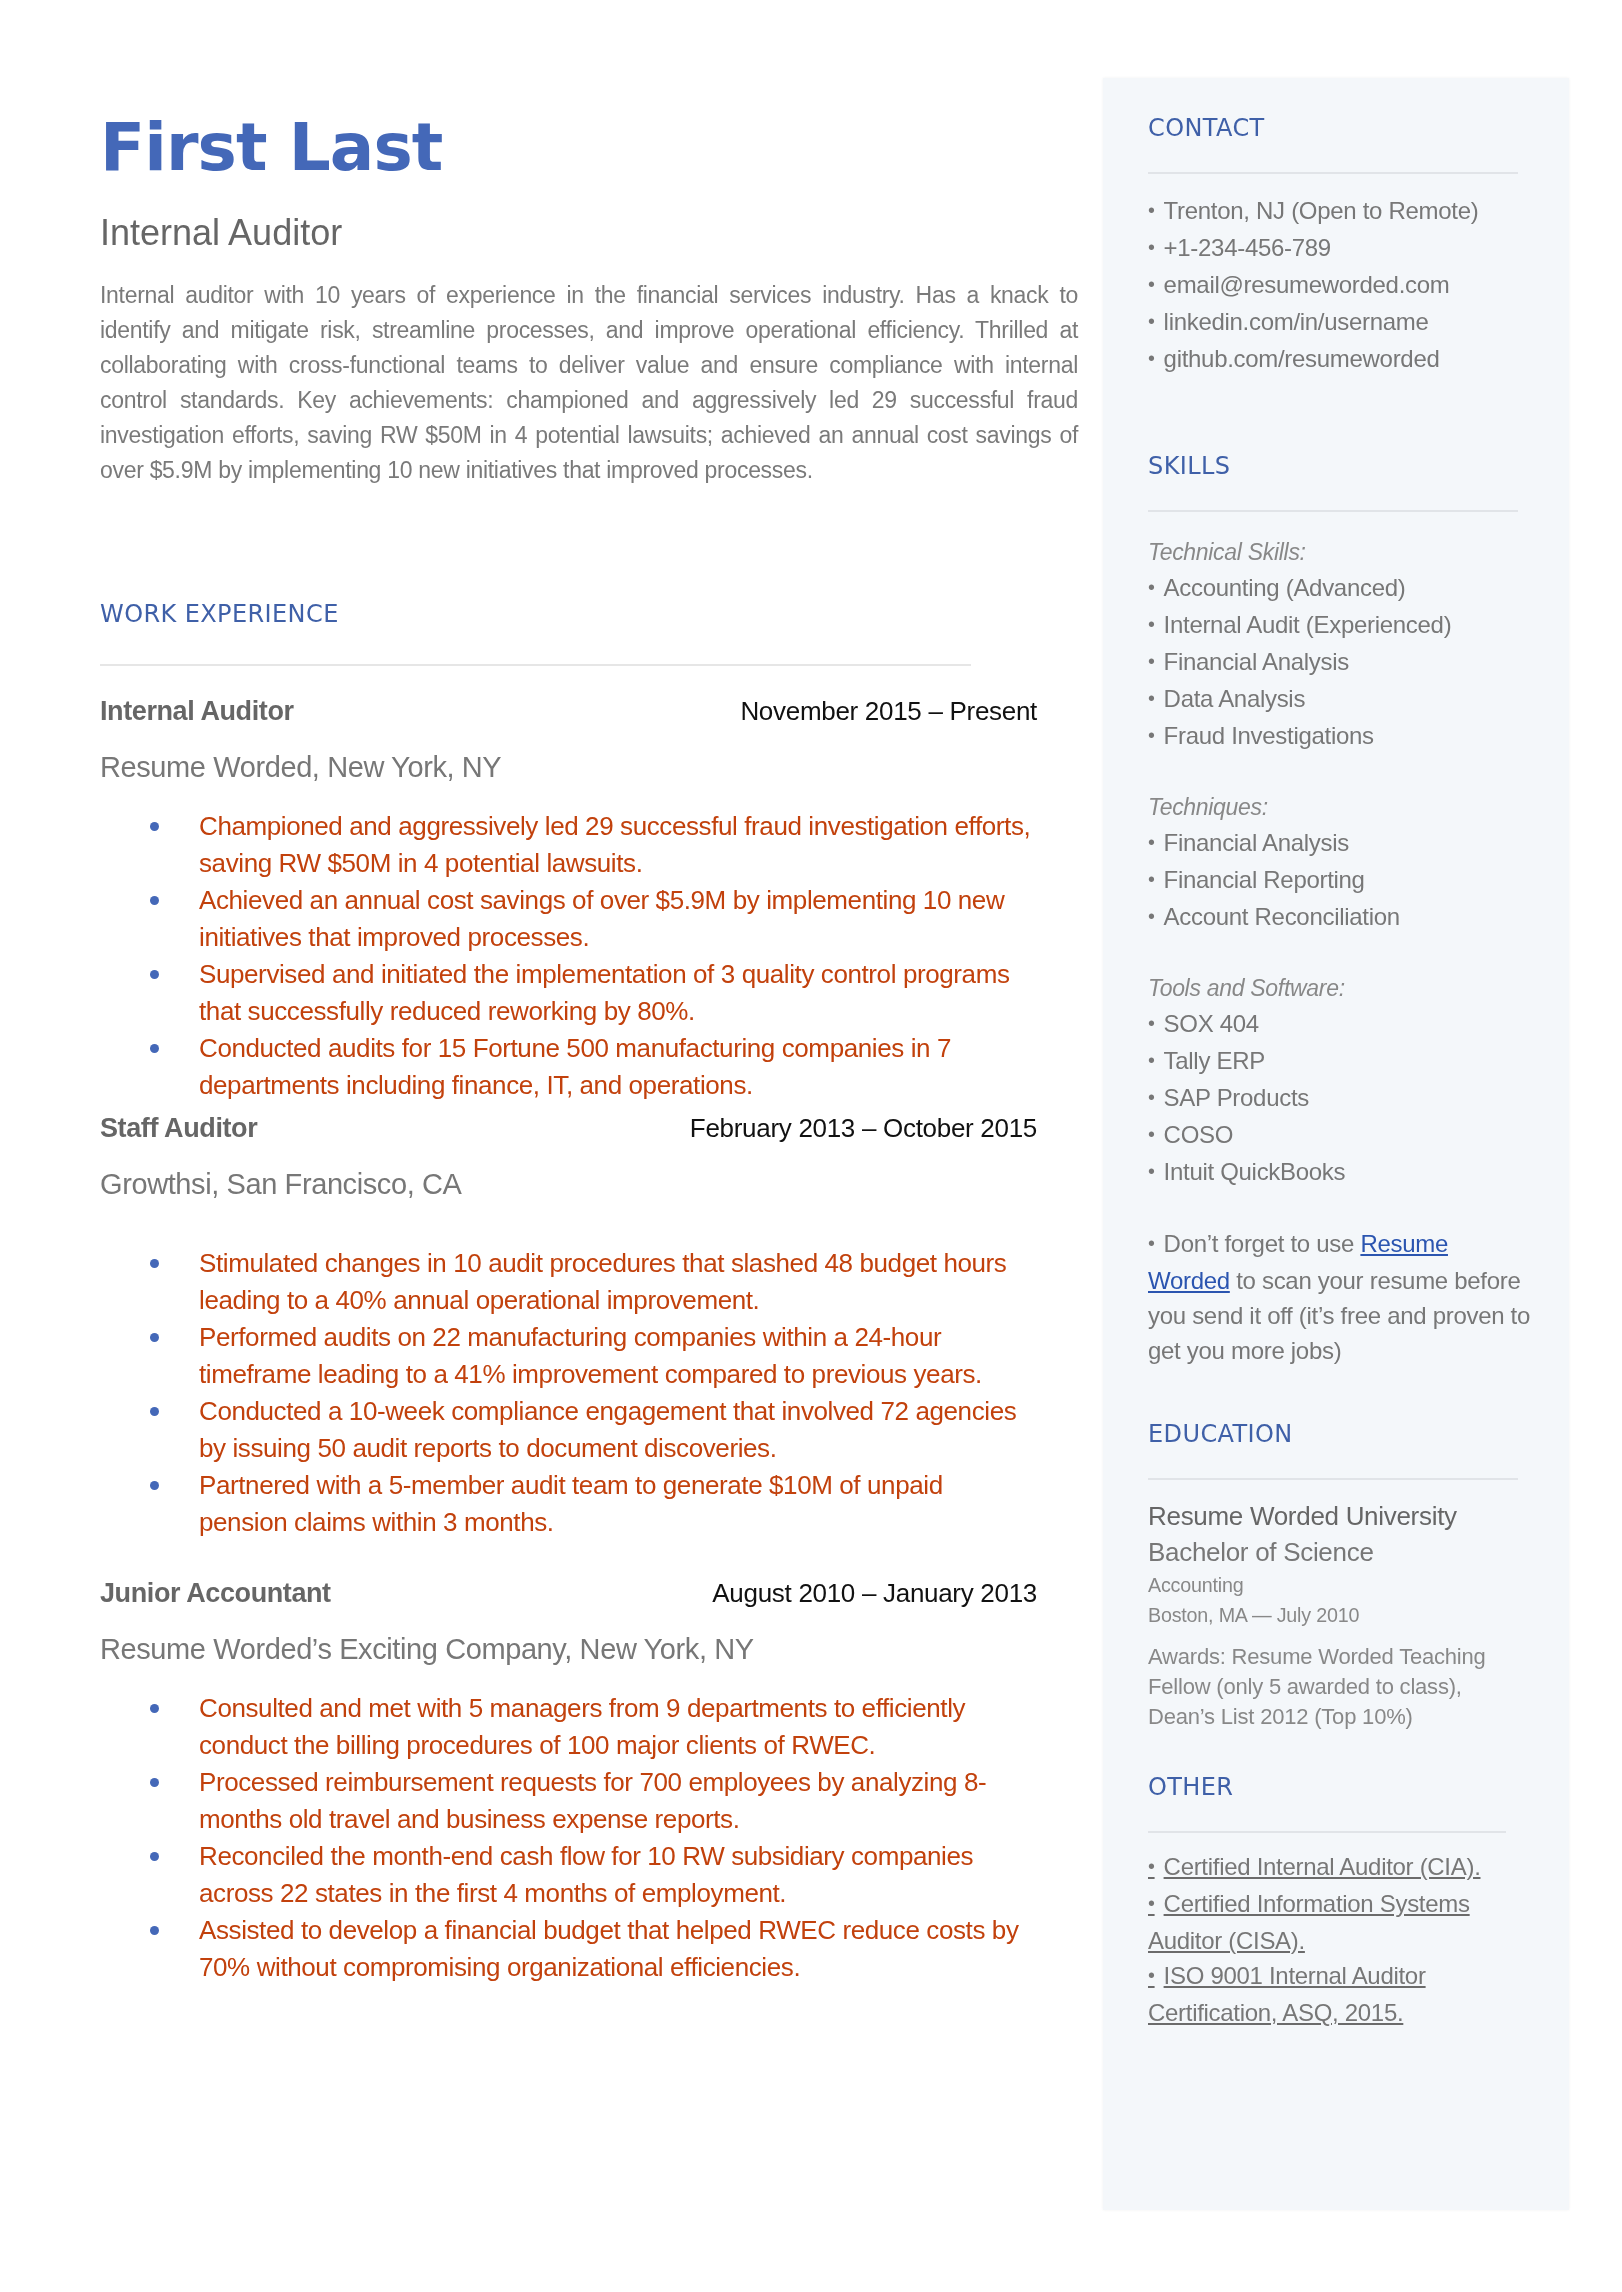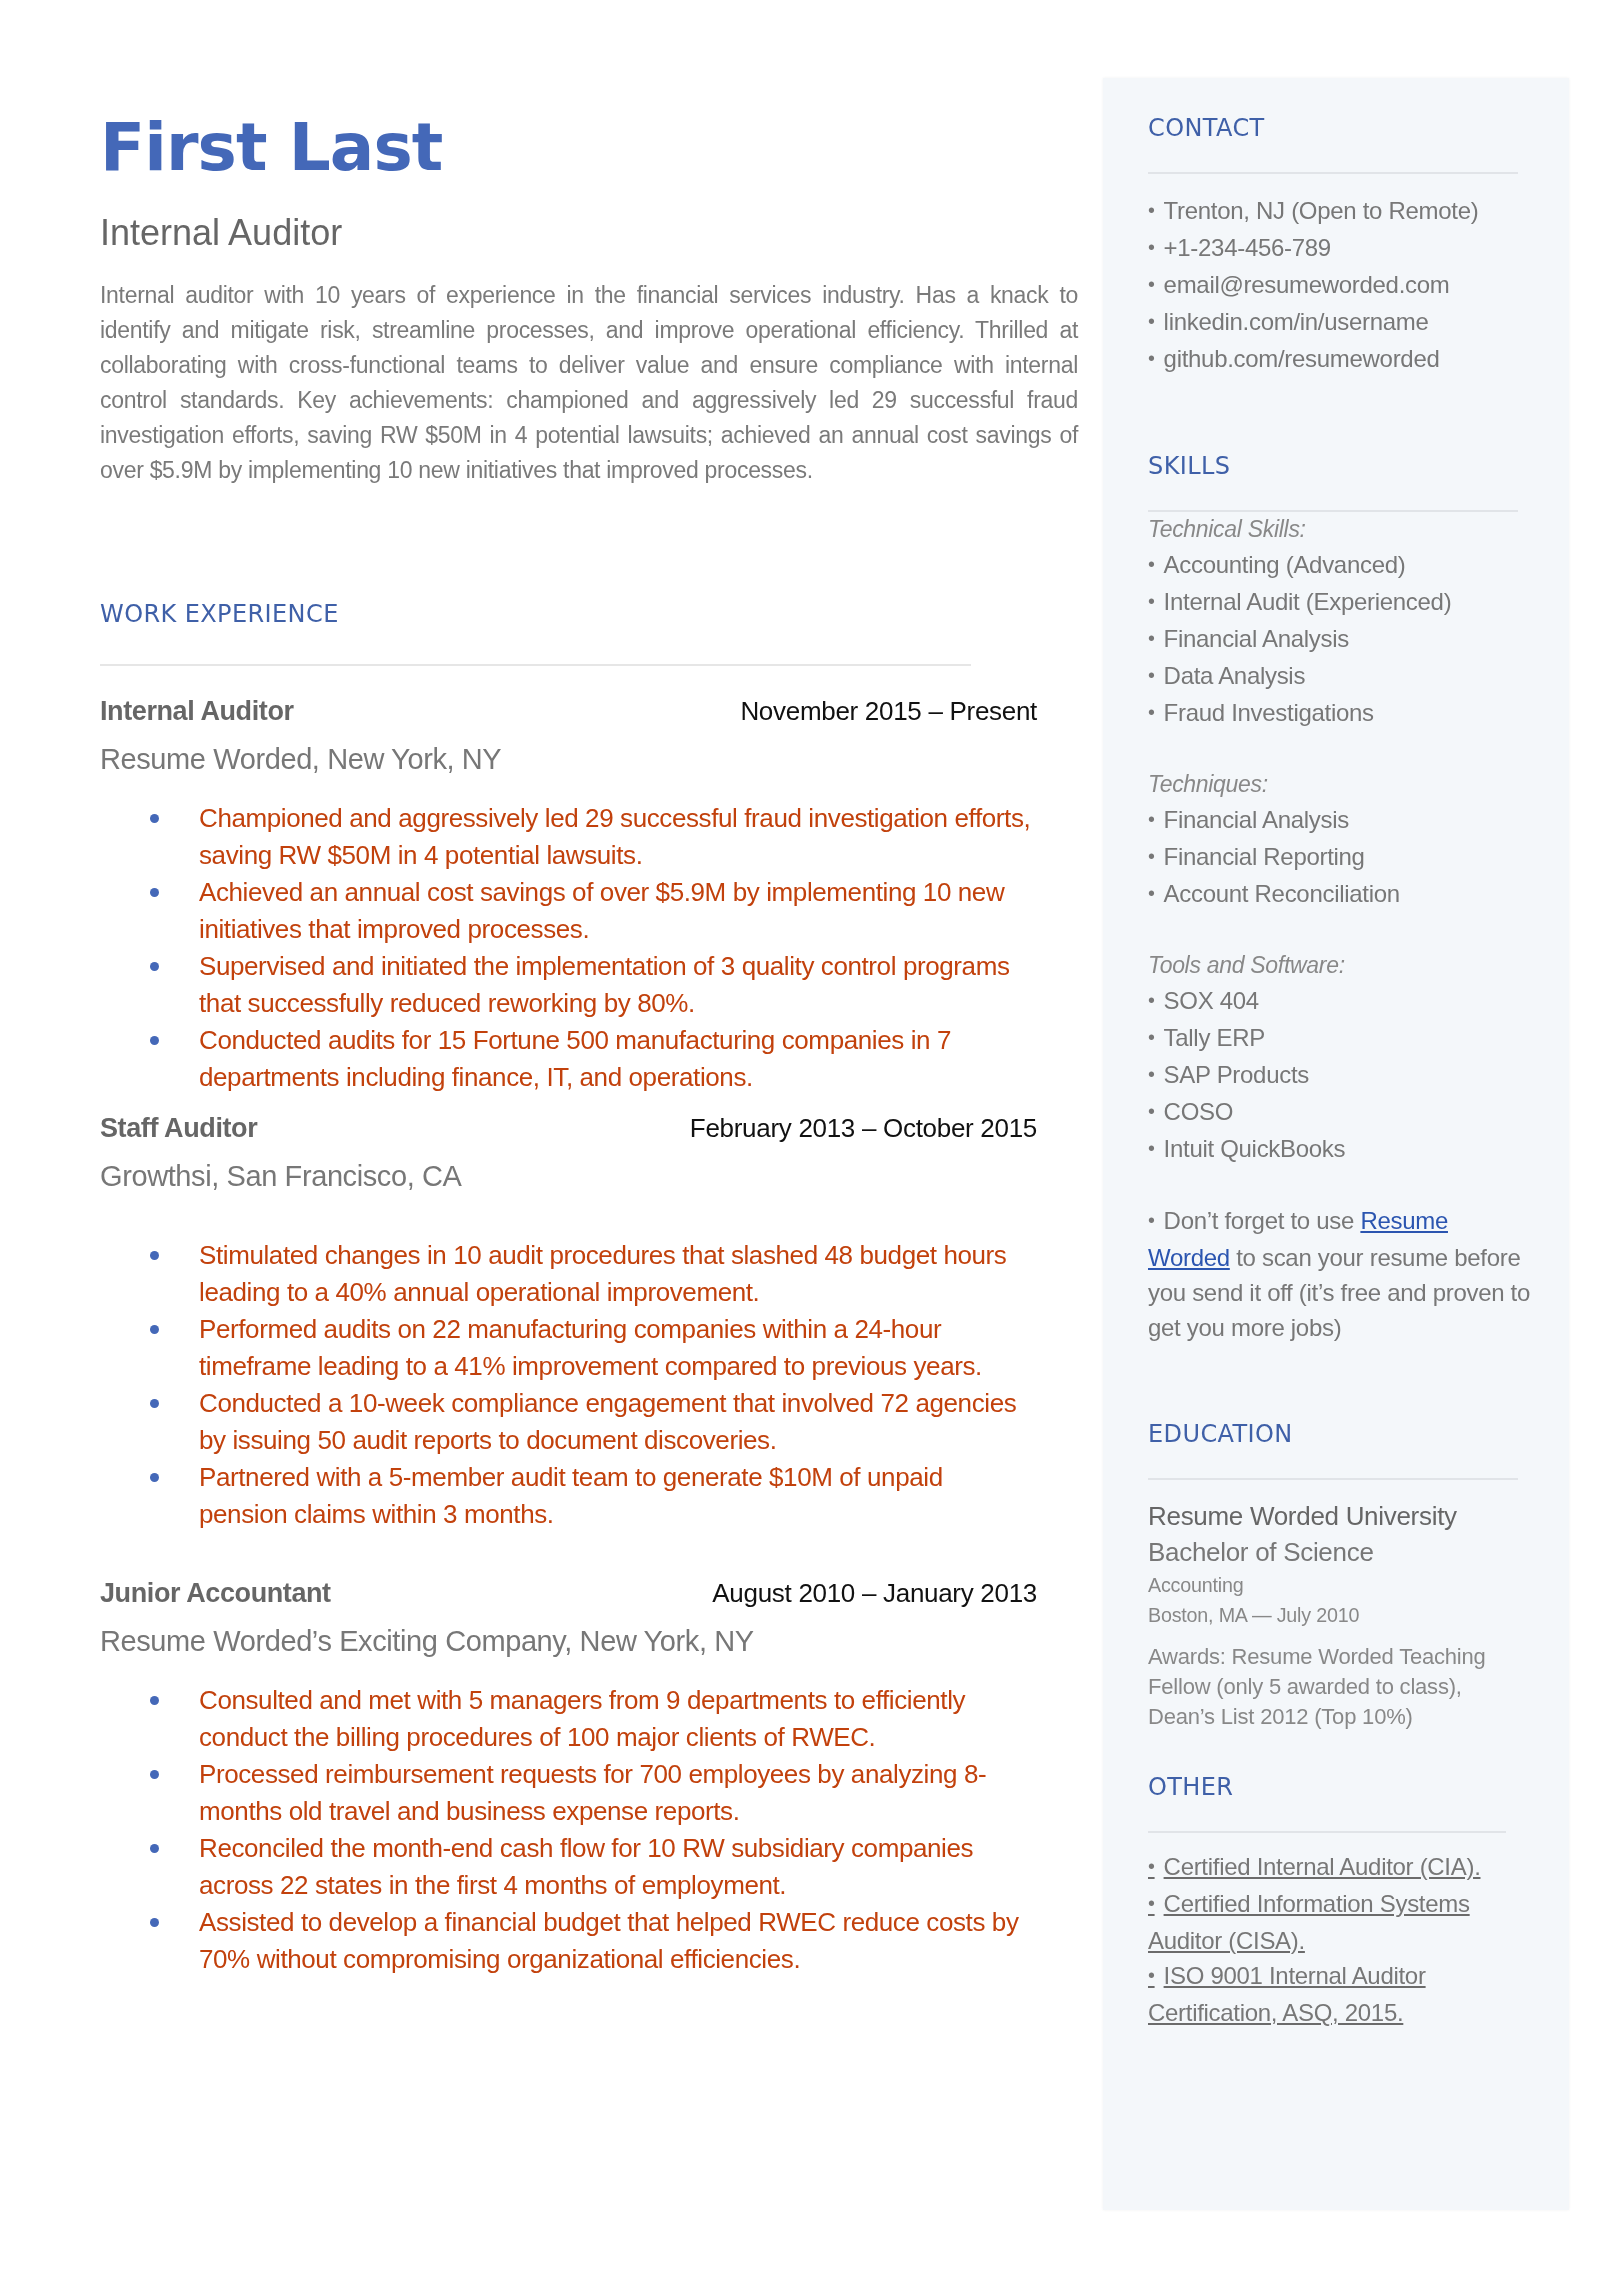--- a/index.html
+++ b/index.html
@@ -35,21 +35,21 @@
   }
   .job { position: absolute; left: 0; width: 937px; }
   .job-head { position: relative; height: 39px; }
   .job-title {
     position: absolute; left: 0; top: 0; font-weight: bold; font-size: 27px; color: #666666;
     letter-spacing: -0.4px;
   }
   .job-date {
     position: absolute; right: 0; top: 0; font-size: 26px; color: #111111; letter-spacing: -0.3px;
   }
-  .job-company { font-size: 29px; color: #777777; margin-top: 6px; letter-spacing: -0.4px; line-height: 36px; }
+  .job-company { font-size: 29px; color: #777777; margin-top: 14px; letter-spacing: -0.4px; line-height: 36px; }
   .bullets { list-style: none; margin: 0; padding: 0; }
   .bullets li {
     position: relative; padding-left: 99px; font-size: 26px; line-height: 37px;
     color: #c2410c; letter-spacing: -0.4px;
   }
   .bullets li .dot {
     position: absolute; left: 50px; top: 14.3px; width: 9px; height: 9px;
     border-radius: 50%; background: #4468B8;
   }
   .job1 { top: 696px; }
@@ -66,21 +66,21 @@
   .sb-inner { position: absolute; left: 45px; top: 0; width: 385px; }
   .sb-section { position: absolute; left: 0; width: 385px; }
   .sb-divider { height: 1.8px; background: #e1e4e8; width: 370px; margin-top: 29px; }
   .sb-list { list-style: none; margin: 0; padding: 0; }
   .sb-list li { font-size: 24px; line-height: 35px; color: #777777; letter-spacing: -0.3px; }
   .sb-list li .b { color: #777777; margin-right: 9px; font-size: 19.7px; position: relative; top: -1.8px; }
   .sb-cat { font-style: italic; font-size: 23px; line-height: 35px; color: #888888; letter-spacing: -0.3px; }
   .contact { top: 36px; }
   .contact .sb-list { margin-top: 19.7px; }
   .skills { top: 374px; }
-  .skills .skill-body { }
+  .skills .skill-body { margin-top: 23px; }
   .skills .group { margin-bottom: 35px; }
   .tip { font-size: 24px; line-height: 35px; color: #777777; letter-spacing: -0.3px; }
   .tip a { color: #2B55B0; text-decoration: underline; }
   .education { top: 1342px; }
   .edu-school { font-size: 26px; color: #666666; margin-top: 18px; line-height: 36px; letter-spacing: -0.3px; }
   .edu-degree { font-size: 26px; color: #777777; line-height: 36px; letter-spacing: -0.3px; }
   .edu-small { font-size: 19.7px; color: #888888; line-height: 30px; letter-spacing: -0.2px; }
   .edu-awards { font-size: 22px; color: #888888; line-height: 30px; margin-top: 12.5px; letter-spacing: -0.2px; }
   .other { top: 1695px; }
   .other .sb-divider { width: 358px; }

